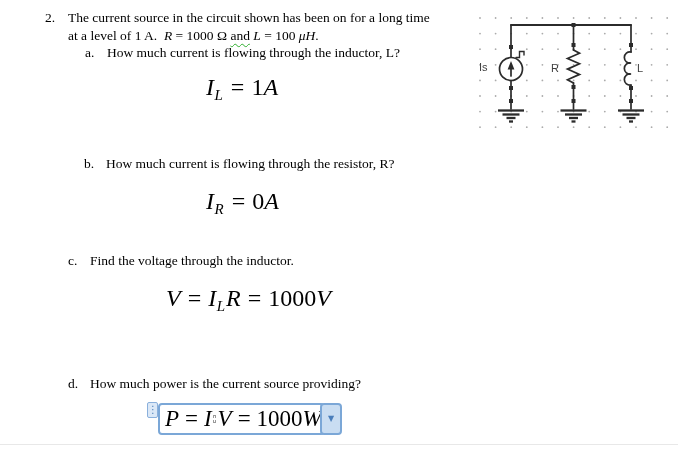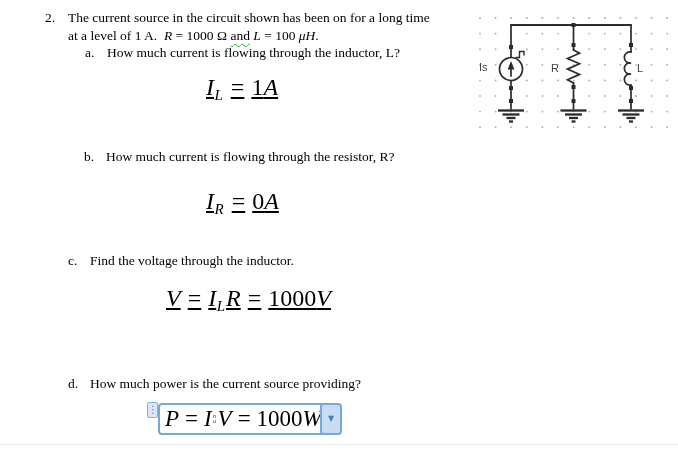--- a/index.html
+++ b/index.html
@@ -7,21 +7,21 @@
     width:678px;height:449px;background:#ffffff;position:relative;overflow:hidden;
     font-family:"Liberation Serif",serif;color:#000;
   }
   .abs{position:absolute;}
   .bodytext{font-size:13.5px;line-height:17px;white-space:nowrap;}
   .b{font-weight:normal;}
   .i{font-style:italic;}
   .sp{text-decoration:underline;text-decoration-style:wavy;text-decoration-color:#2fae2f;text-decoration-thickness:1px;text-underline-offset:3px;}
   .qlabel{display:inline-block;width:22px;}
   
-  .eq{font-size:24px;line-height:1.15;white-space:nowrap;text-decoration:underline;}
+  .eq{font-size:24px;line-height:1.15;white-space:nowrap;}
   .v{font-style:italic;}
   .op{font-style:normal;margin:0 7px;}
   .sb{font-size:15px;font-style:italic;vertical-align:-5px;margin-left:0.5px;margin-right:1px;}
   
   .eqbox-wrap{left:147px;top:400px;width:195px;height:38px;}
   .eqbox-grip{
     position:absolute;left:0;top:2px;width:11px;height:16px;box-sizing:border-box;
     background:#dbe8f7;border:1px solid #8ab0dc;border-radius:2px;
     color:#4f81bb;font-size:10px;line-height:13px;text-align:center;
     font-family:"DejaVu Sans",sans-serif;cursor:move;
@@ -62,21 +62,21 @@
   <span>at a level of 1 A.&nbsp; </span><span class="i">R</span><span> = 1000 Ω </span><span class="sp">and</span><span> </span><span class="i">L</span><span> = 100 </span><span class="i">μH</span><span>.</span>
 </div>
 
 <div class="abs bodytext" style="left:68px;top:44px;margin-left:17px;">
   <span class="qlabel">a.</span><span>How much current is flowing through the inductor, L?</span>
 </div>
 <div class="abs eq" style="left:206px;top:74px;">
   <span class="v">I</span><span class="sb">L</span><span class="op">=</span><span>1</span><span class="v">A</span>
 </div>
 
-<div class="abs bodytext" style="left:68px;top:148px;padding-left:16px;">
+<div class="abs bodytext" style="left:68px;top:155px;padding-left:16px;">
   <span class="qlabel">b.</span><span>How much current is flowing through the resistor, R?</span>
 </div>
 <div class="abs eq" style="left:206px;top:180px;margin-top:8px;">
   <span class="v">I</span><span class="sb">R</span><span class="op">=</span><span>0</span><span class="v">A</span>
 </div>
 
 <div class="abs bodytext" style="left:68px;top:252px;">
   <span class="qlabel">c.</span><span>Find the voltage through the inductor.</span>
 </div>
 <div class="abs eq" style="left:166px;top:285px;">

